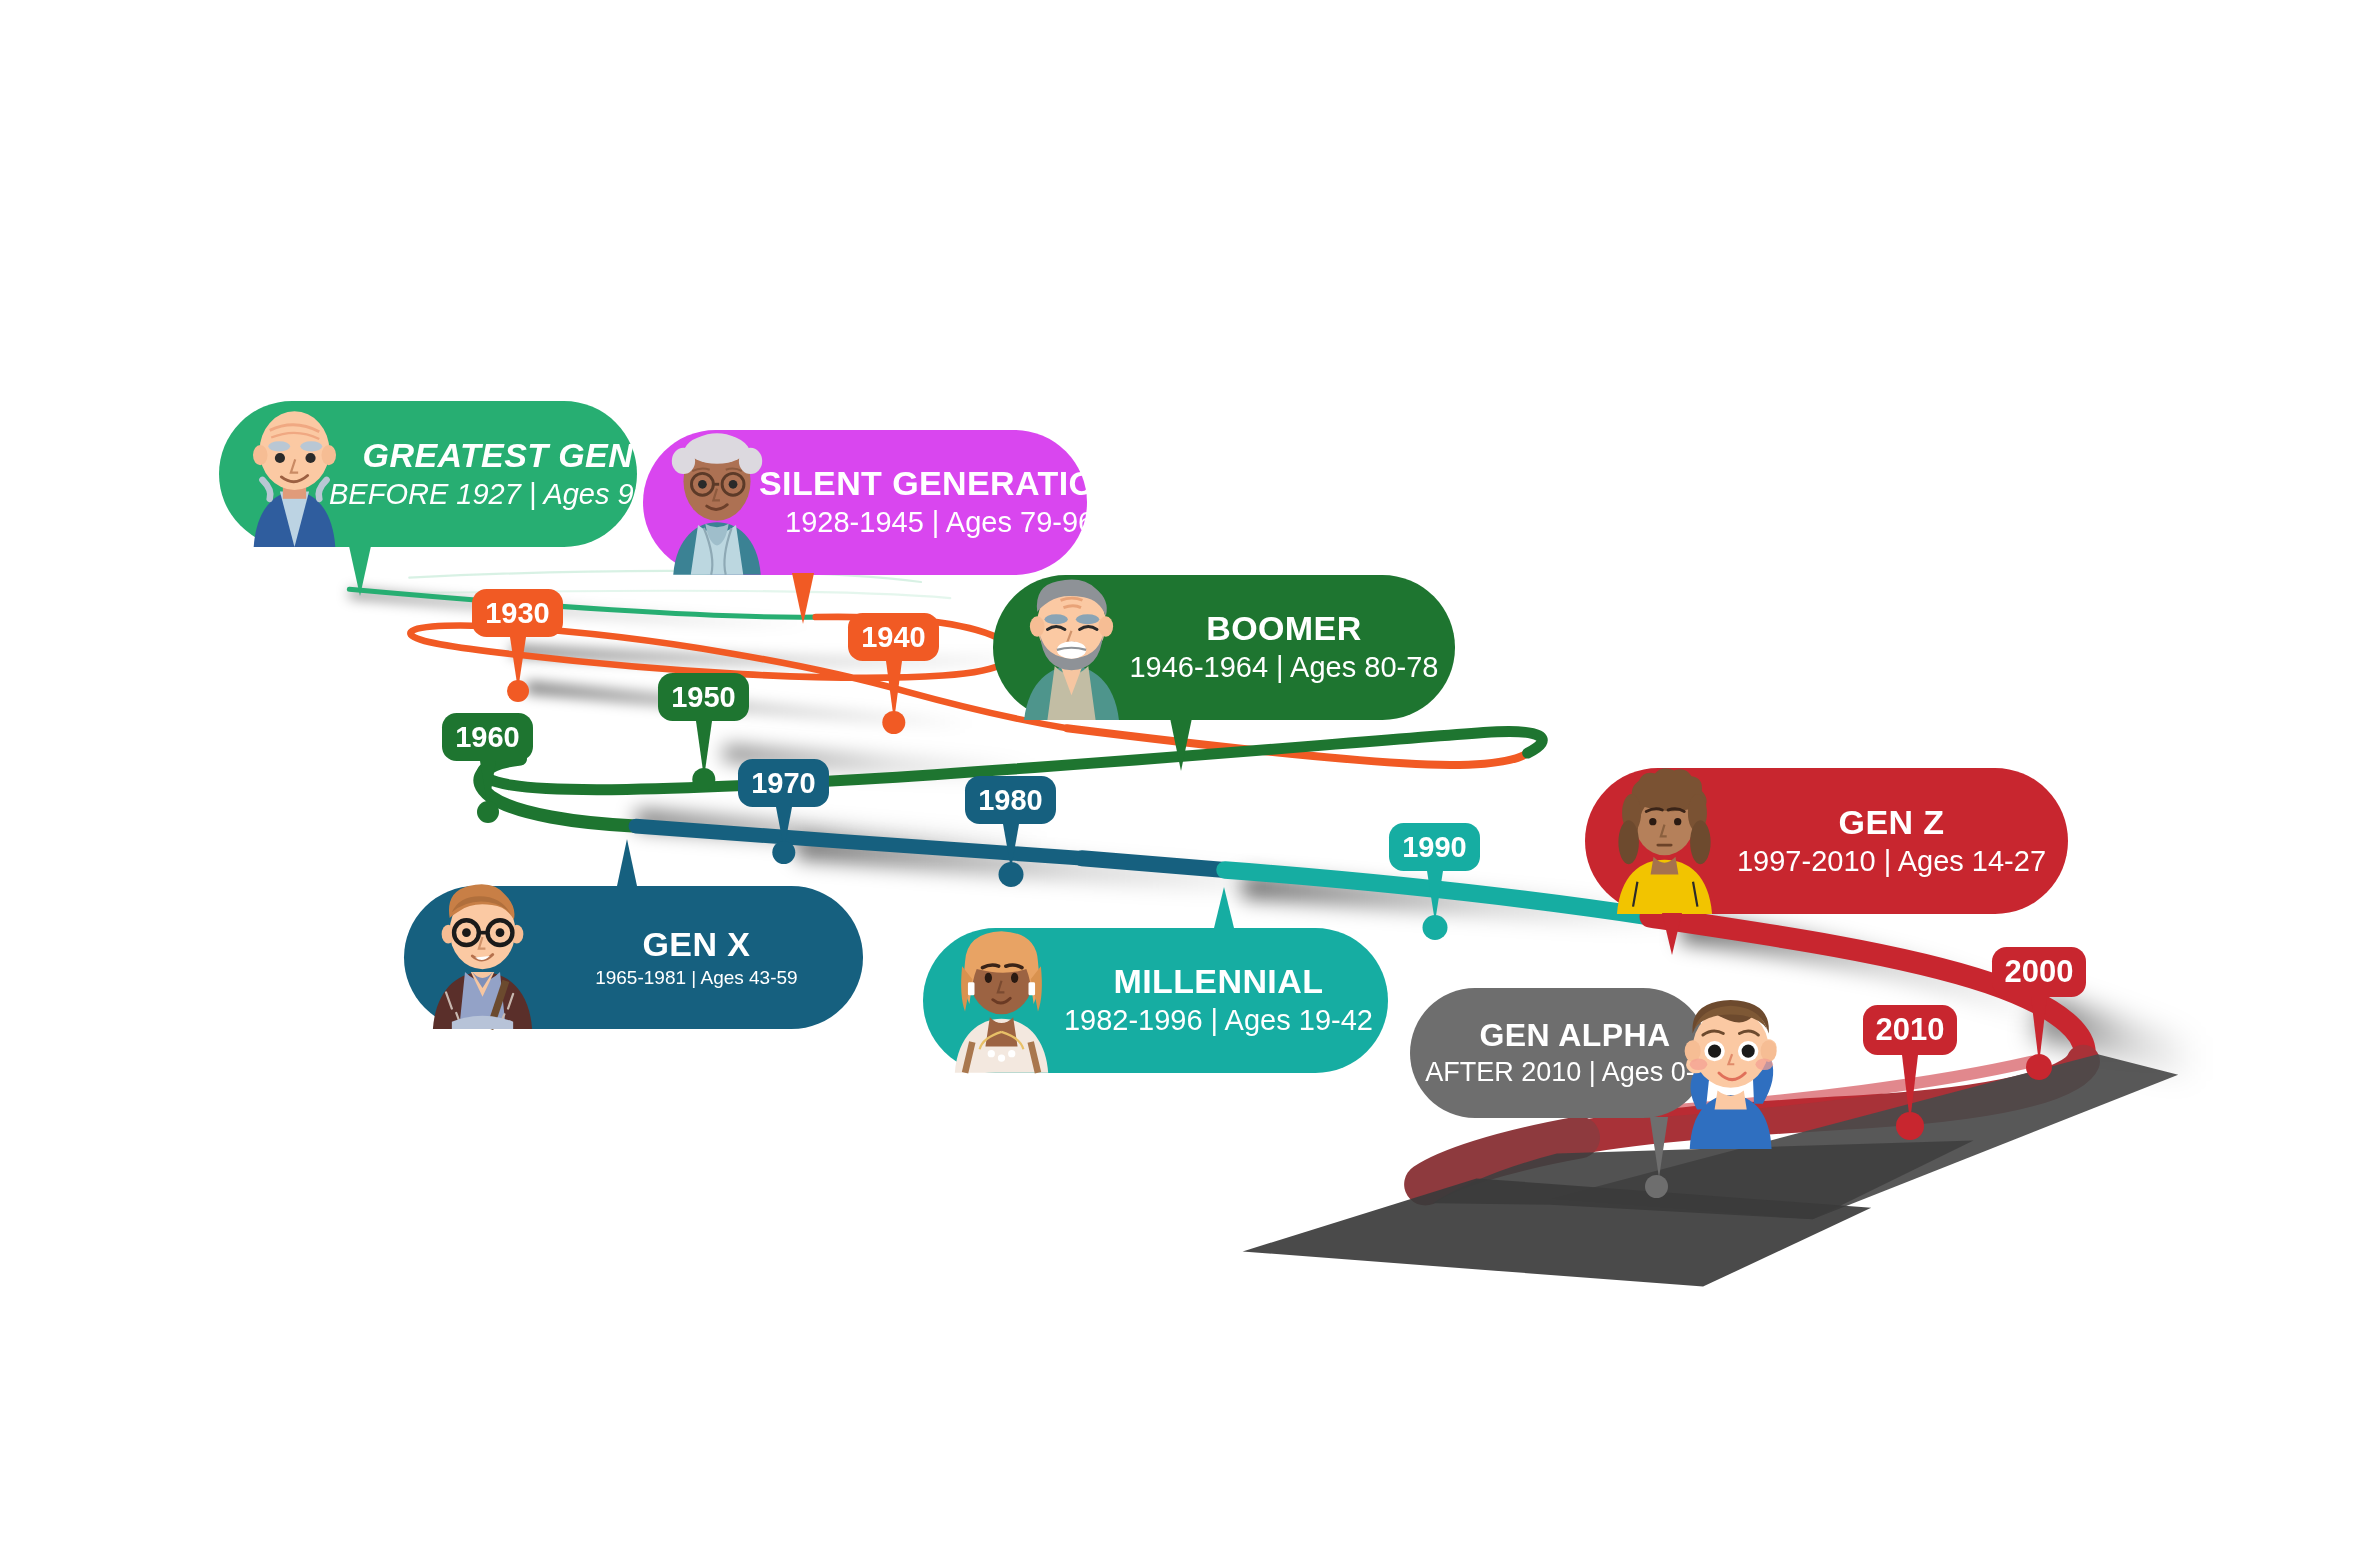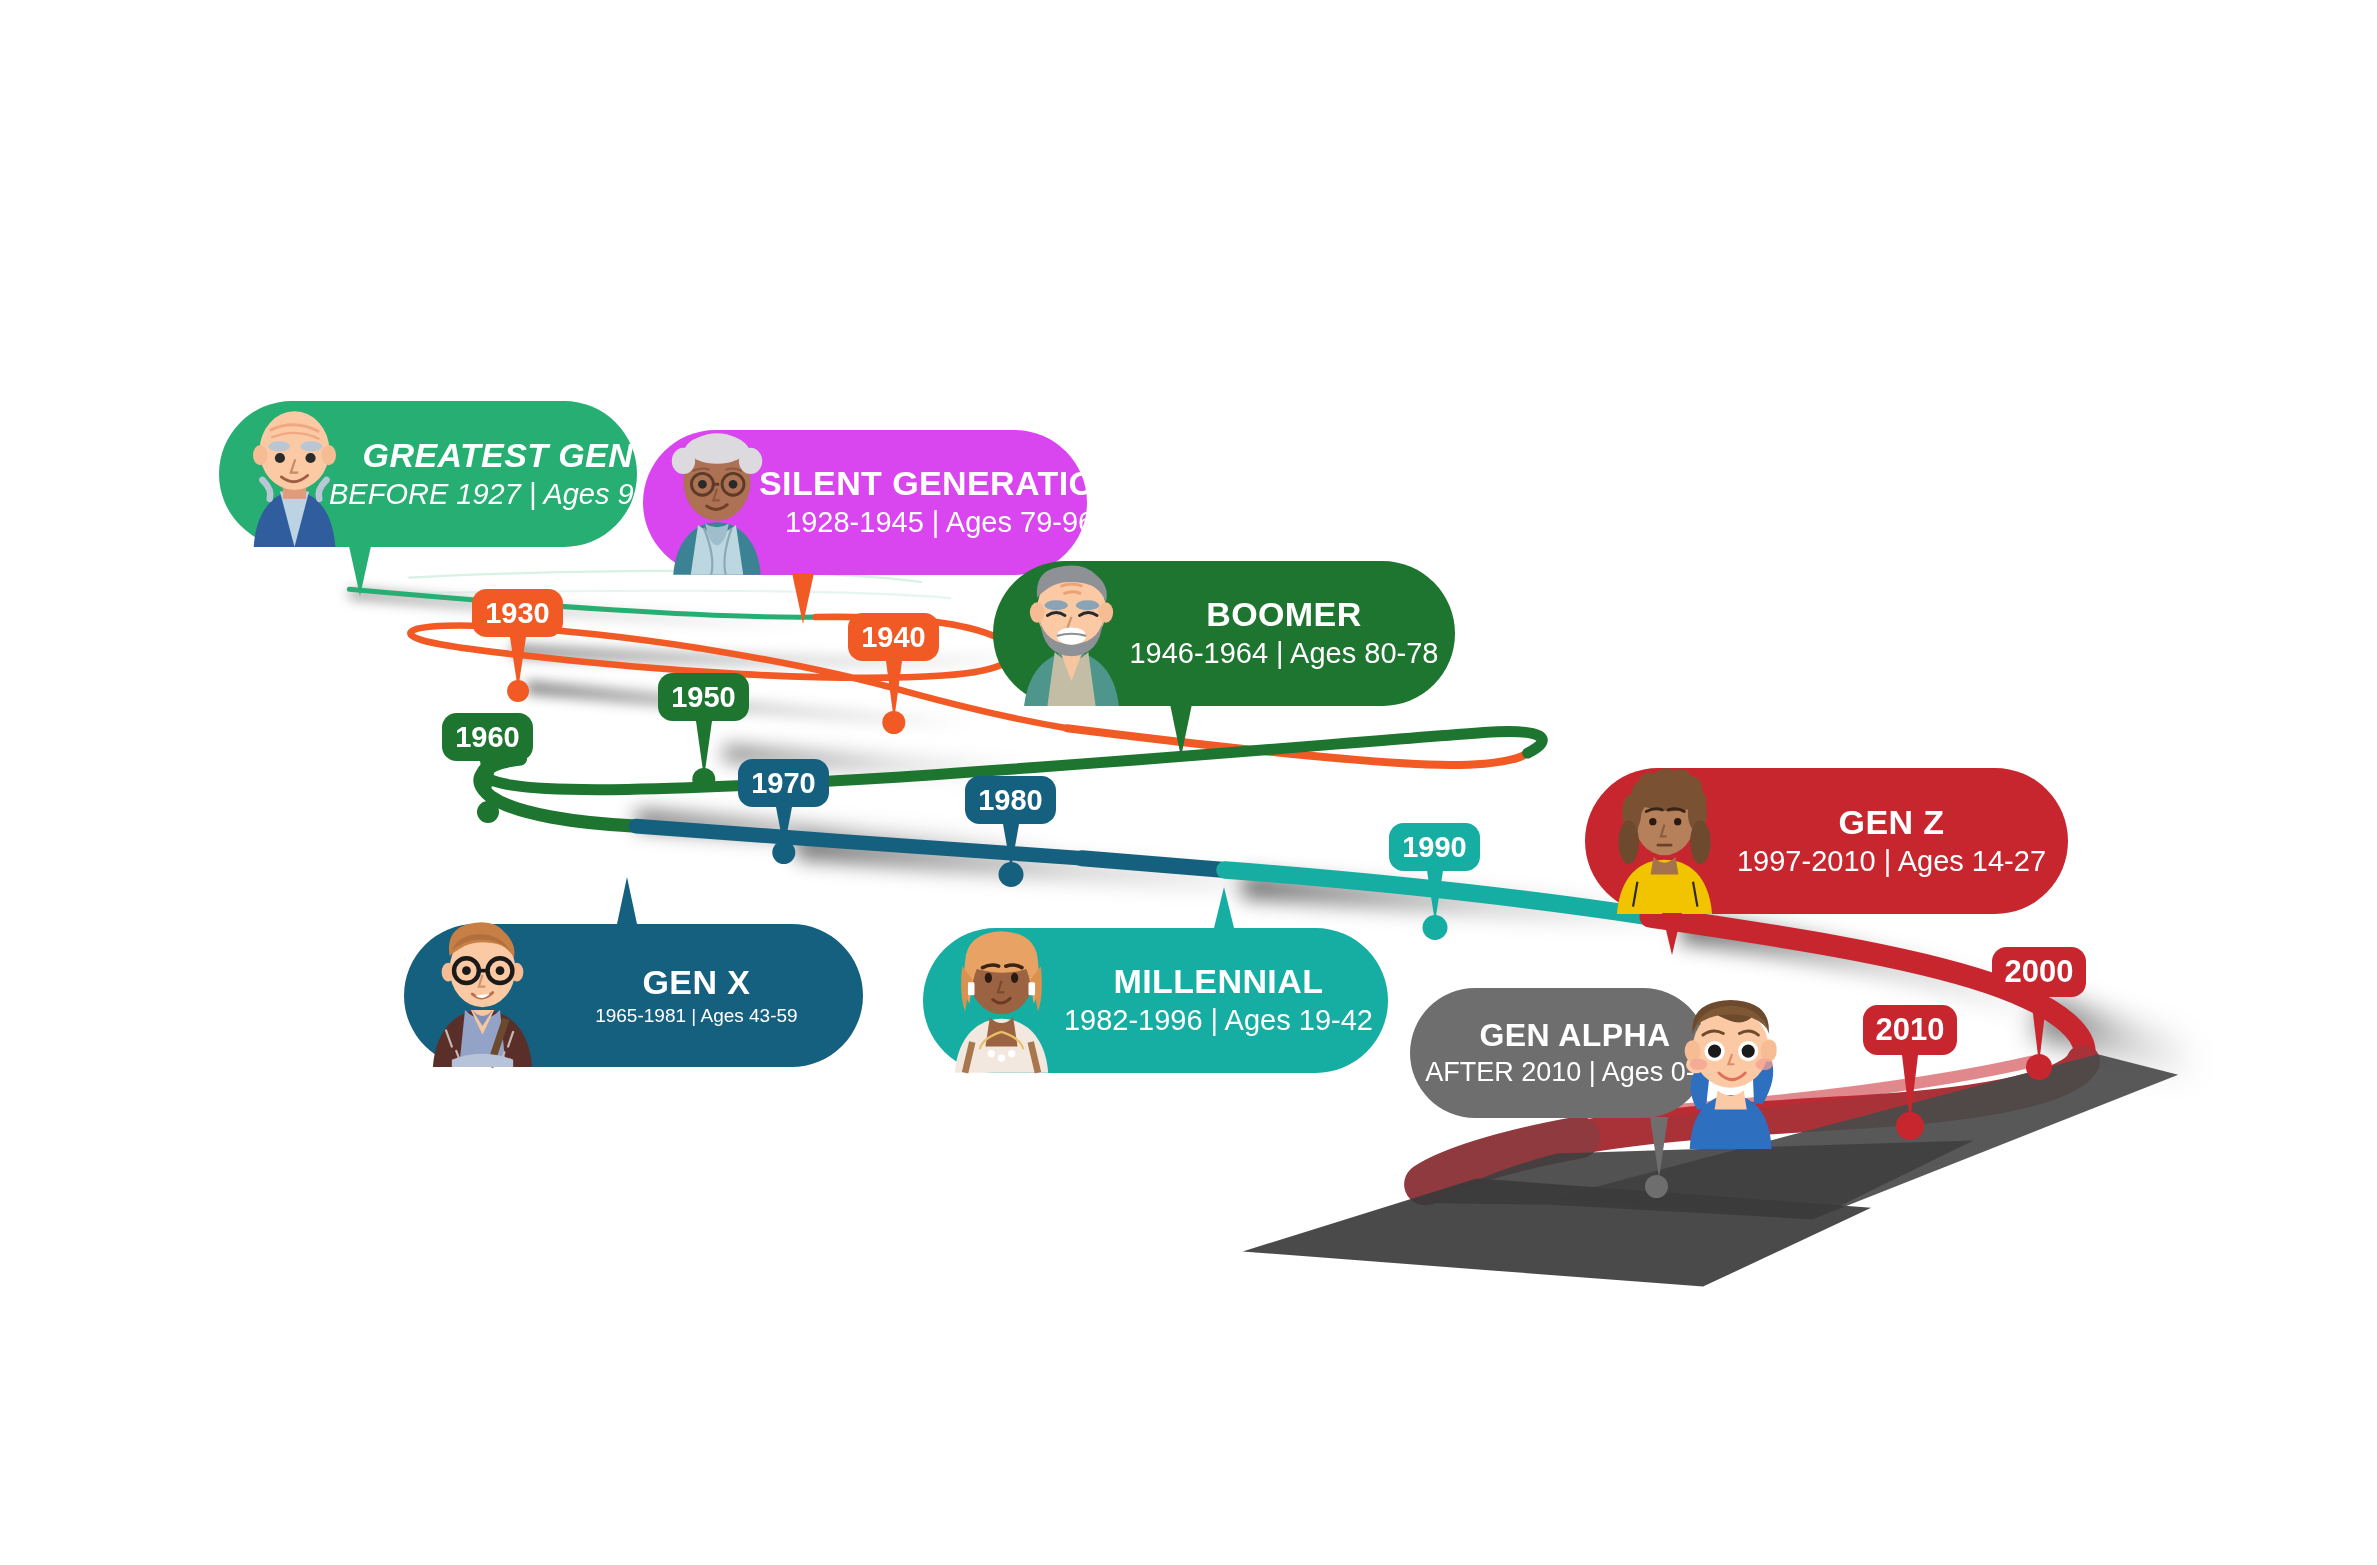--- a/index.html
+++ b/index.html
@@ -217,21 +217,21 @@
       <path d="M108 54 q12 -4 22 2" stroke="#8d5a3e" stroke-width="3" fill="none"></path>
       <path d="M78 134 q16 40 10 64 M116 134 q-14 40 -8 64" stroke="#8ea9b5" stroke-width="3" fill="none"></path>
     </svg>
     <div class="txt" style="padding-left:116px;padding-right:10.2px;">
       <div class="gtitle" style="font-size:34px;">SILENT GENERATION</div>
       <div class="gsub" style="font-size:29px;margin-top:4.4px;">1928-1945 | Ages 79-96</div>
     </div>
     <span class="tail" style="left:149px;top:143px;border-left:11px solid transparent;border-right:11px solid transparent;border-top:51px solid #f15a24;"></span>
   </div>
 
-  <div class="gcard" style="left:993px;top:561px;width:462px;height:145px;background:#1e7530;">
+  <div class="gcard" style="left:993px;top:575px;width:462px;height:145px;background:#1e7530;">
     <svg class="avatar" style="left:5.8px;width:145px;height:146px;" viewBox="0 0 198 200">
       <path d="M34 200 C40 146 72 126 99 126 C126 126 158 146 164 200 Z" fill="#4e958c"></path>
       <path d="M76 126 q23 24 46 0 l10 74 h-66 z" fill="#c2bda4"></path>
       <path d="M84 126 L99 166 L114 126 Z" fill="#f6c6a1"></path>
       <ellipse cx="99" cy="68" rx="47" ry="54" fill="#fbc9a3"></ellipse>
       <path d="M52 52 q-4 -36 28 -42 q34 -8 52 10 q20 16 14 38 q-8 -22 -30 -26 q-30 -6 -48 6 q-12 8 -16 14 z" fill="#8e9297"></path>
       <ellipse cx="52" cy="72" rx="10" ry="14" fill="#f6bd94"></ellipse>
       <ellipse cx="146" cy="72" rx="10" ry="14" fill="#f6bd94"></ellipse>
       <path d="M84 36 q16 -6 30 0 M88 46 q14 -5 24 0" stroke="#e8a378" stroke-width="4" fill="none"></path>
       <ellipse cx="78" cy="62" rx="16" ry="7" fill="#8aa4b5"></ellipse>
@@ -242,21 +242,21 @@
       <ellipse cx="99" cy="104" rx="20" ry="12" fill="#ffffff"></ellipse>
       <path d="M79 104 q20 -6 40 0" stroke="#8e9297" stroke-width="3" fill="none"></path>
     </svg>
     <div class="txt" style="padding-left:130px;padding-right:10.2px;">
       <div class="gtitle" style="font-size:34px;">BOOMER</div>
       <div class="gsub" style="font-size:29px;margin-top:4.4px;">1946-1964 | Ages 80-78</div>
     </div>
     <span class="tail" style="left:177px;top:143px;border-left:11px solid transparent;border-right:11px solid transparent;border-top:53px solid #1e7530;"></span>
   </div>
 
-  <div class="gcard" style="left:404px;top:924px;width:459px;height:143px;background:#16607f;">
+  <div class="gcard" style="left:404px;top:886px;width:459px;height:143px;background:#16607f;">
     <svg class="avatar" style="left:7.3px;width:143px;height:146px;" viewBox="0 0 196 200">
       <path d="M30 200 C34 146 64 122 98 122 C132 122 162 146 166 200 Z" fill="#5a2f2a"></path>
       <path d="M74 122 q24 24 48 0 l8 78 h-64 z" fill="#93a2c7"></path>
       <path d="M82 122 L98 156 L114 122 Z" fill="#f6c6a1"></path>
       <path d="M84 122 q14 16 28 0 l-14 22 z" fill="#7e8fb8"></path>
       <ellipse cx="98" cy="66" rx="45" ry="52" fill="#fbc9a3"></ellipse>
       <path d="M53 48 q-6 -36 26 -44 q34 -8 50 12 q16 16 12 34 q-10 -18 -30 -20 q-28 -4 -44 8 q-10 6 -14 10 z" fill="#c87f46"></path>
       <path d="M56 40 q22 -18 50 -14 q24 4 32 20 q-12 -28 -44 -28 q-28 0 -38 22 z" fill="#b06f3c"></path>
       <ellipse cx="51" cy="70" rx="9" ry="13" fill="#f6bd94"></ellipse>
       <ellipse cx="145" cy="70" rx="9" ry="13" fill="#f6bd94"></ellipse>

